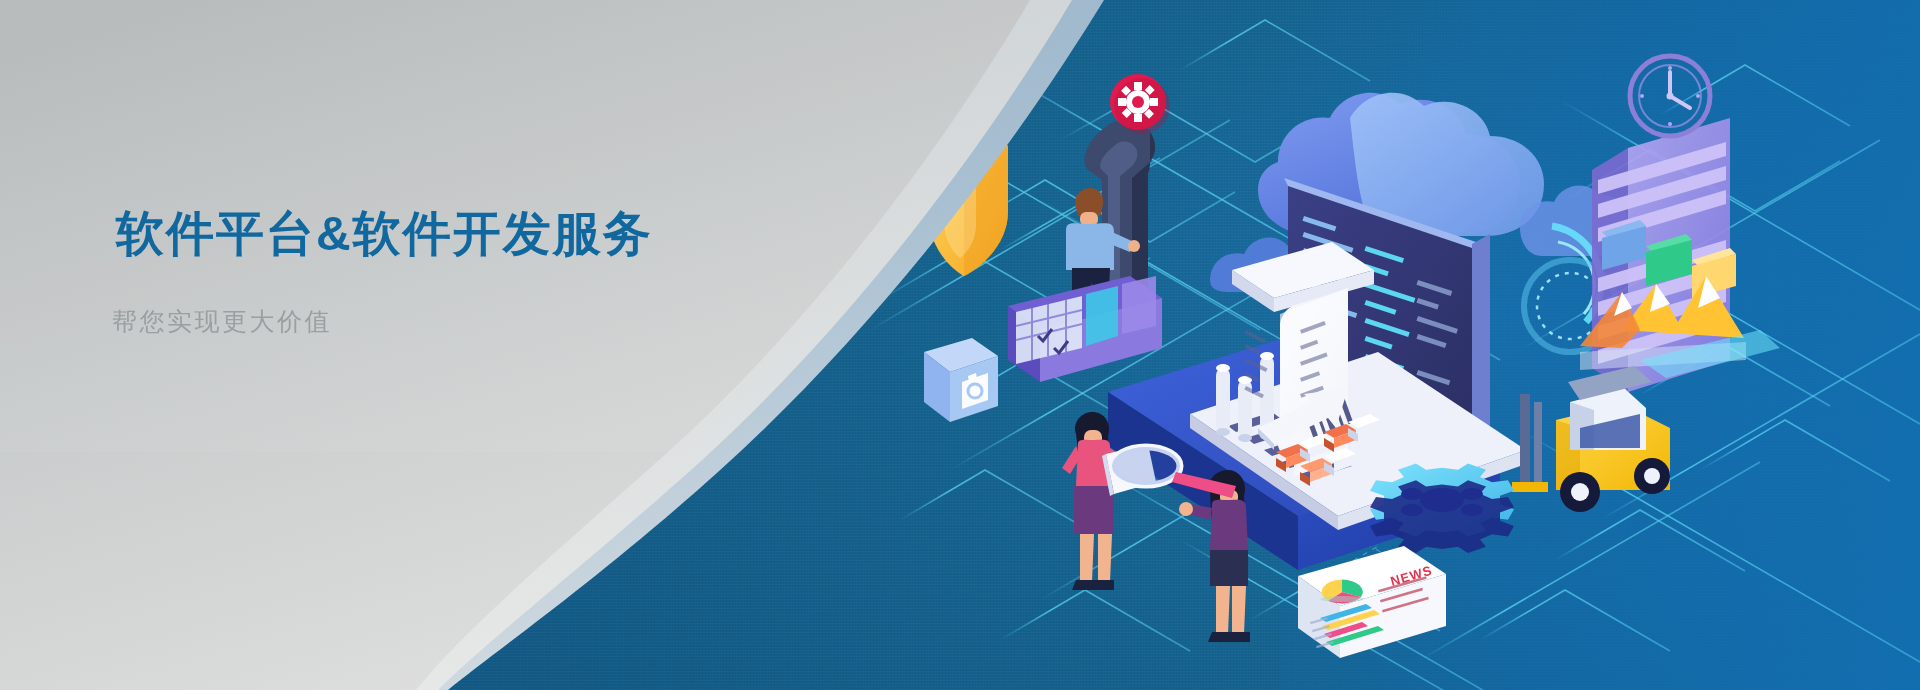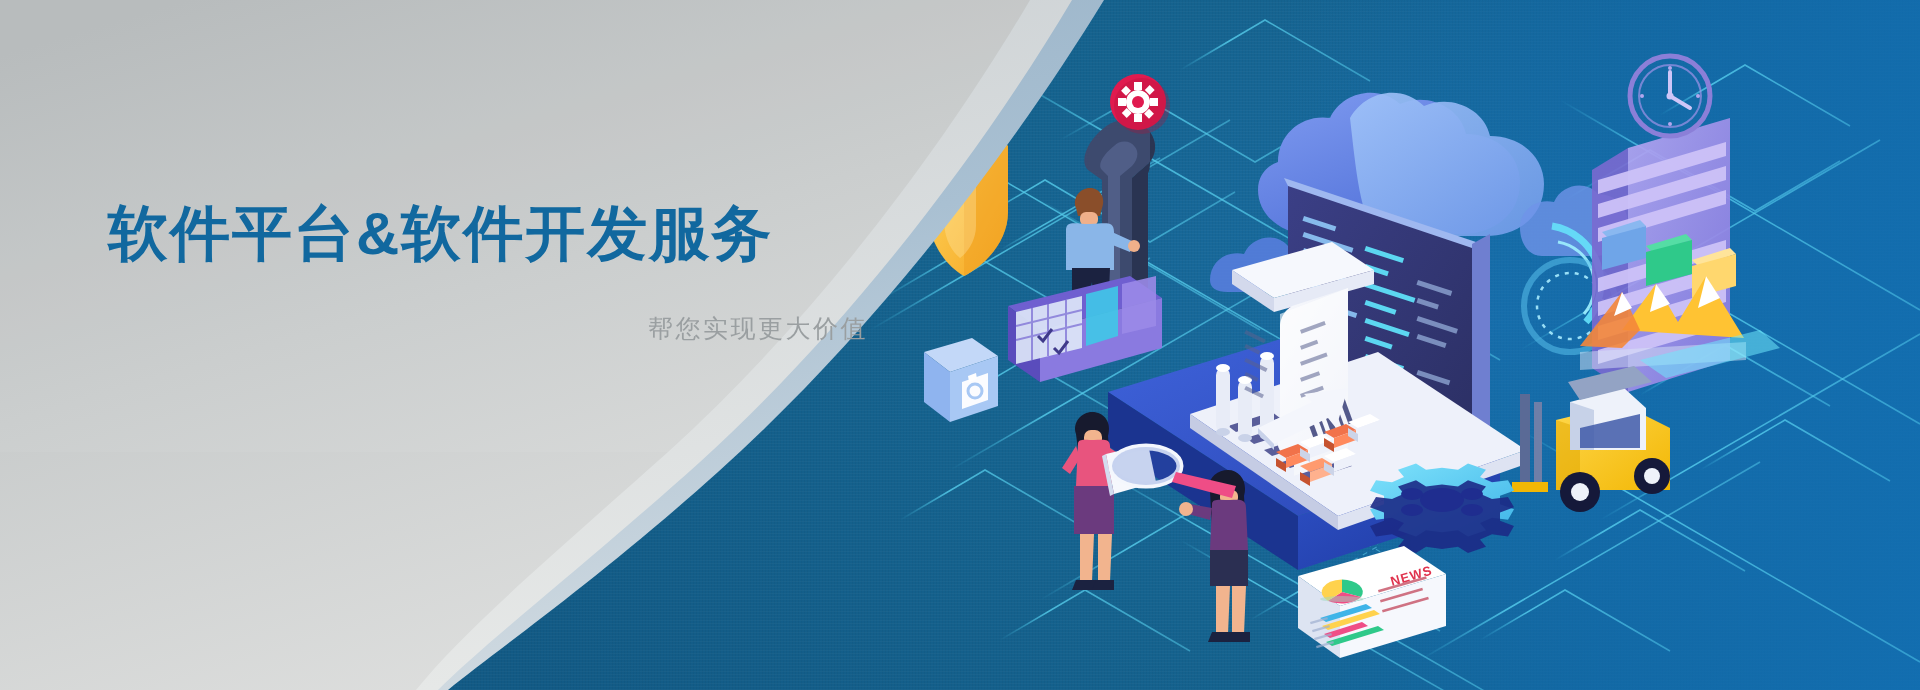--- a/index.html
+++ b/index.html
@@ -34,37 +34,36 @@
   .circuit{position:absolute;inset:0;}
 
   
   .sweep{position:absolute;inset:0;}
 
   
   .text-block{
     position:absolute;left:108px;top:196px;width:760px;
   }
   .headline{
-    margin:0;
-    font-size:60px;
+    margin:8px;
+    font-size:48px;
     line-height:1.25;
     font-weight:700;
     letter-spacing:2px;
     color:#11689f;
     white-space:nowrap;
   }
   .subline{
     margin:40px 0 0 4px;
     font-size:25px;
     line-height:1.4;
     font-weight:400;
     letter-spacing:2.5px;
     color:#9a9fa1;
     white-space:nowrap;
-    text-align:right;
   }
 
   
   .illustration{position:absolute;left:880px;top:30px;width:1040px;height:660px;}
   .illustration svg{display:block;width:100%;height:100%;}
 </style>
 </head>
 <body>
 
 <div class="banner">

